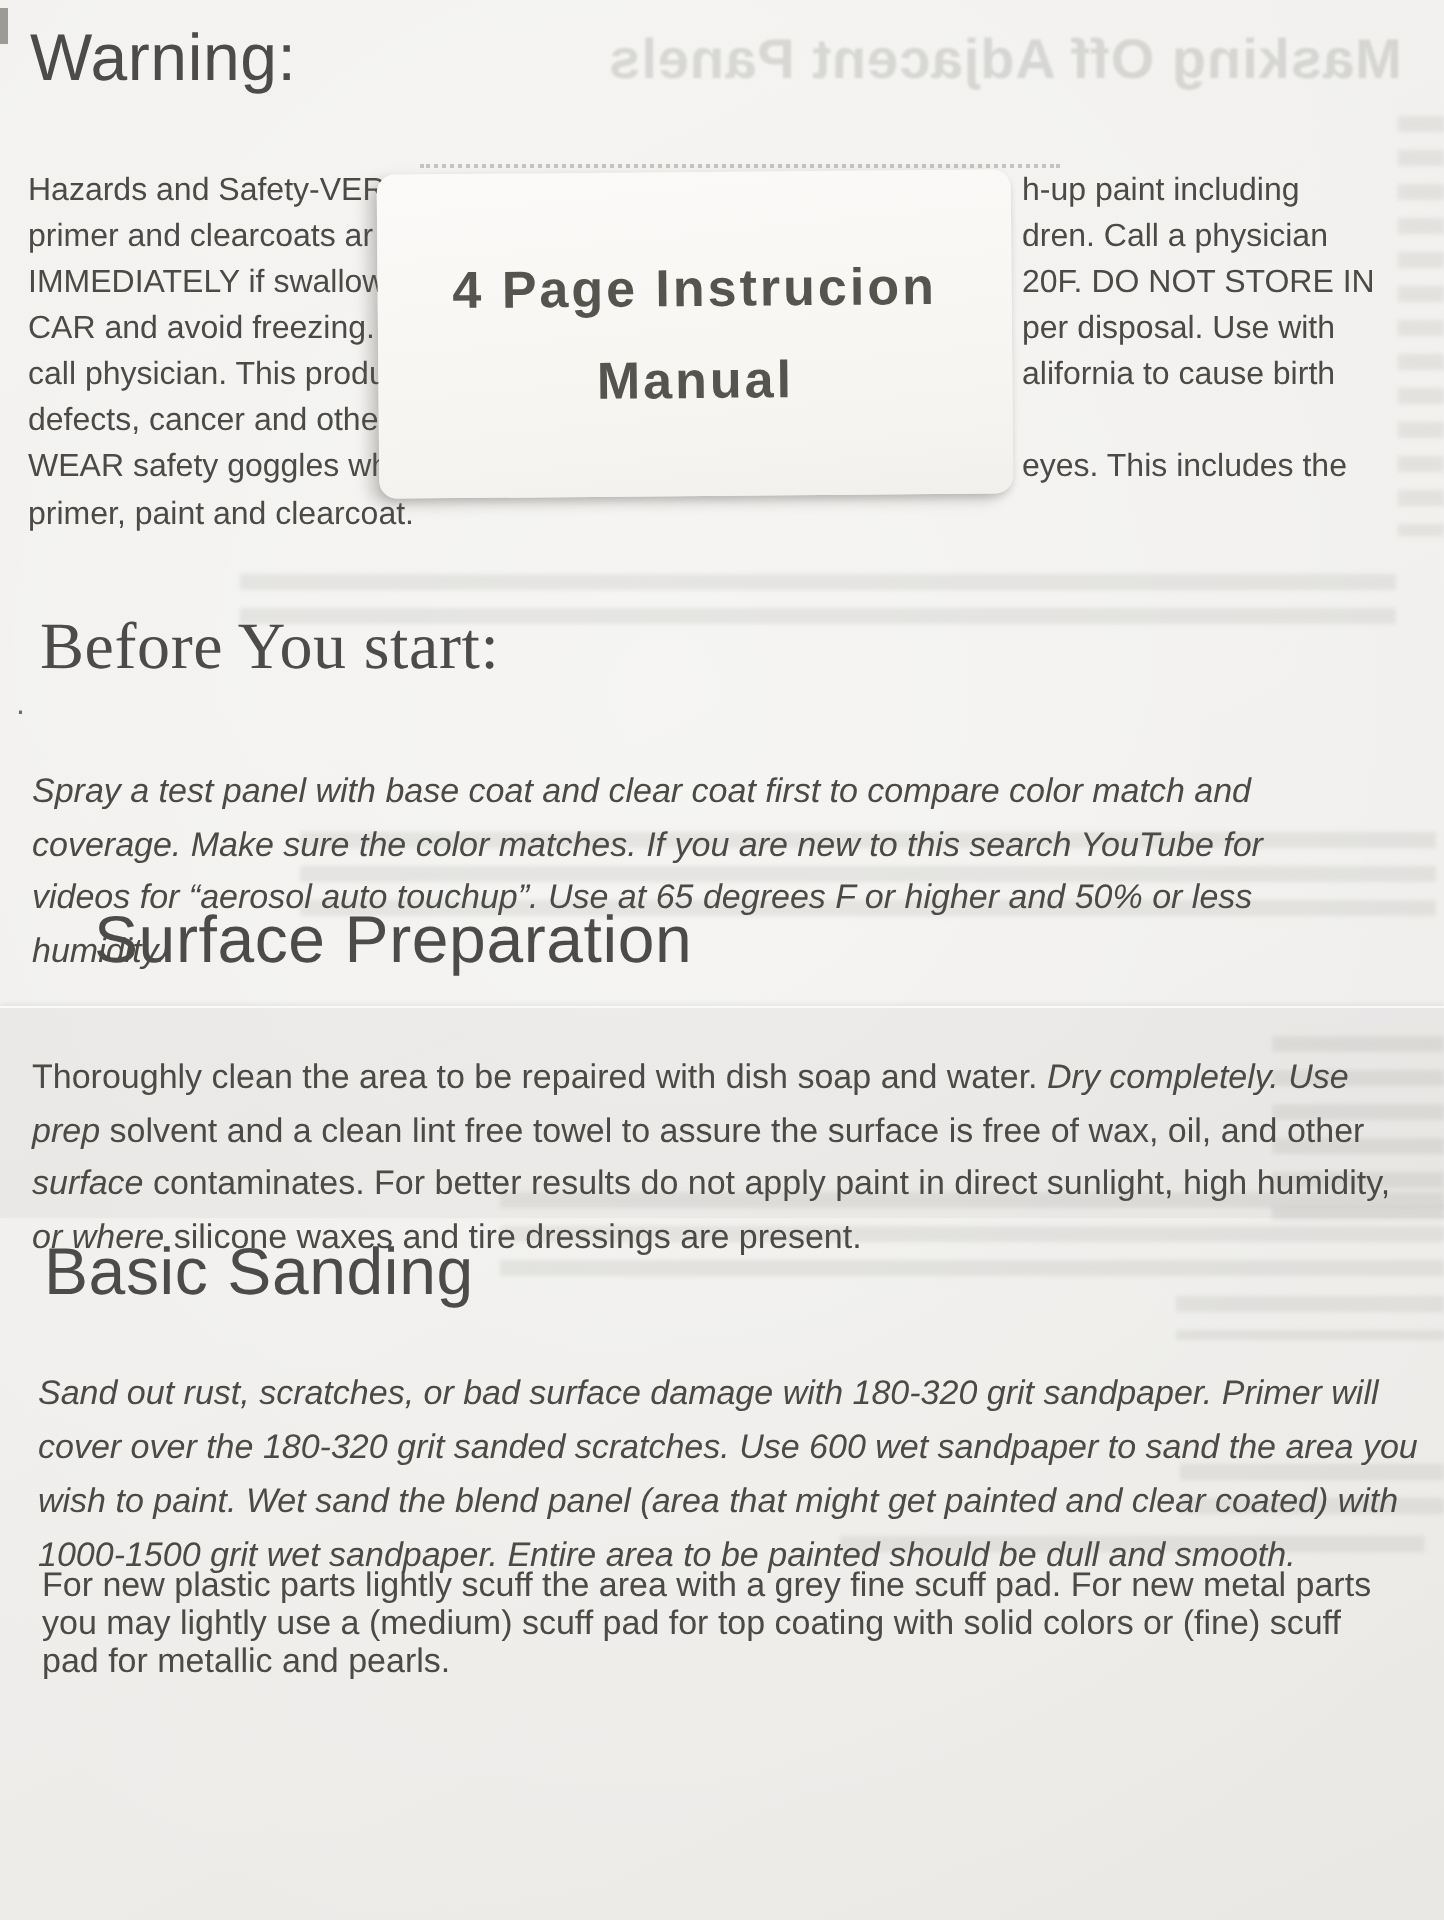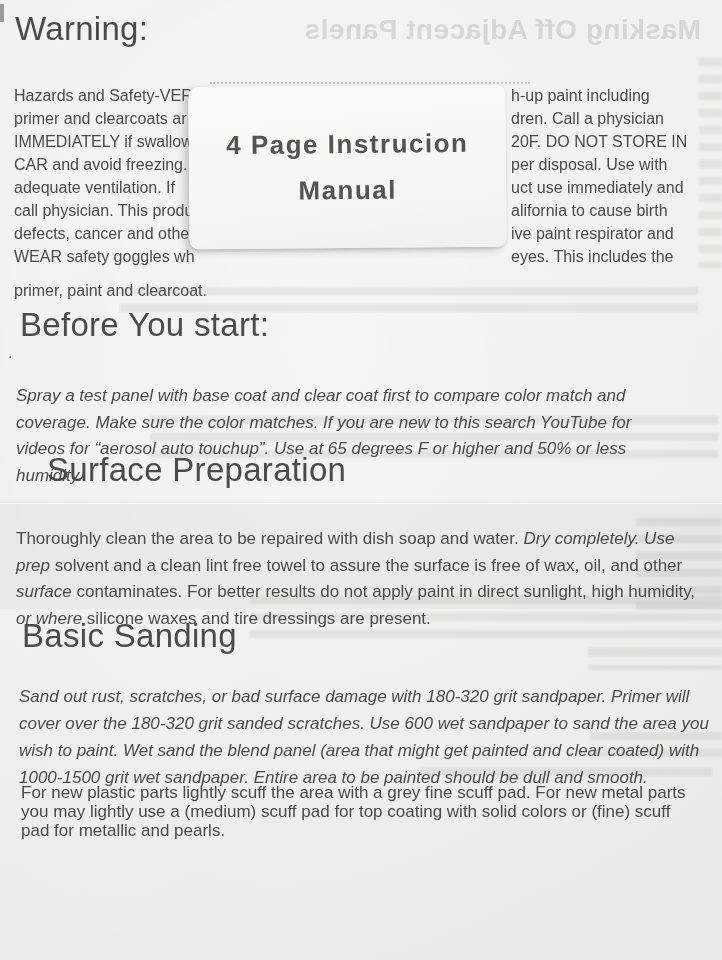--- a/index.html
+++ b/index.html
@@ -6,28 +6,28 @@
   .page{
     position:relative;width:722px;height:960px;overflow:hidden;
     font-family:"Liberation Sans",sans-serif;color:#4b4a47;
     background:
       radial-gradient(130% 115% at 46% 36%, rgba(255,255,255,0.38) 0%, rgba(255,255,255,0) 62%),
       linear-gradient(155deg,#f2f1ef 0%,#efeeec 55%,#e9e8e5 100%);
   }
   
   .h{position:absolute;margin:0;font-weight:400;font-size:33px;letter-spacing:.3px;color:#4c4b49;z-index:2;white-space:nowrap;}
   .warning-h{left:15px;top:10px;}
-  .before-h{left:20px;top:306px;}
+  .before-h{left:20px;top:306px;font-family:Liberation Serif, serif;}
   .surface-h{left:19px;top:451px;margin-left:28px;}
   .basic-h{left:22px;top:617px;}
   
   .warning-body{position:absolute;left:14px;top:84px;width:700px;font-size:16px;line-height:23px;z-index:2;}
   .wline{position:relative;height:23px;white-space:nowrap;}
   .wline .right{position:absolute;left:497px;top:0;}
-  .closing{margin-top:11px;}
+  .closing{margin-top:1px;}
   
   .sticker{
     position:absolute;left:189px;top:86px;width:317px;height:162px;z-index:5;
     background:linear-gradient(175deg,#fbfaf8 0%,#f6f5f2 70%,#f1f0ed 100%);
     border-radius:9px;transform:rotate(-0.5deg);
     box-shadow:-5px 3px 7px rgba(96,94,88,.28),0 2px 3px rgba(96,94,88,.18);
     display:flex;flex-direction:column;align-items:center;justify-content:center;gap:15px;
   }
   .sticker .stline{font-weight:700;font-size:26px;color:#55544f;letter-spacing:1.5px;}
   .tear{position:absolute;left:210px;top:82px;width:320px;border-top:2px dotted rgba(120,118,110,.38);z-index:4;}
@@ -80,23 +80,22 @@
   <div class="band"></div>
   <div class="speck"></div>
 
   <h1 class="h warning-h">Warning:</h1>
   <div class="warning-body">
     <div>
         <div class="wline"><span>Hazards and Safety-VERY</span><span class="right">h-up paint including</span></div>
         <div class="wline"><span>primer and clearcoats ar</span><span class="right">dren. Call a physician</span></div>
         <div class="wline"><span>IMMEDIATELY if swallow</span><span class="right">20F. DO NOT STORE IN</span></div>
         <div class="wline"><span>CAR and avoid freezing.</span><span class="right">per disposal. Use with</span></div>
-        <div class="wline"><span>adequate ventilation. If</span><span class="right">uct use immediately and</span></div>
         <div class="wline"><span>call physician. This produ</span><span class="right">alifornia to cause birth</span></div>
-        <div class="wline"><span>defects, cancer and othe</span><span class="right">ive paint respirator and</span></div>
+        <div class="wline"><span>defects, cancer and othe</span></div>
         <div class="wline"><span>WEAR safety goggles wh</span><span class="right">eyes. This includes the</span></div>
       </div>
     <div class="closing">primer, paint and clearcoat.</div>
   </div>
 
   <div class="tear"></div>
   <div class="sticker">
     <div class="stline">4 Page Instrucion</div>
     <div class="stline">Manual</div>
   </div>

